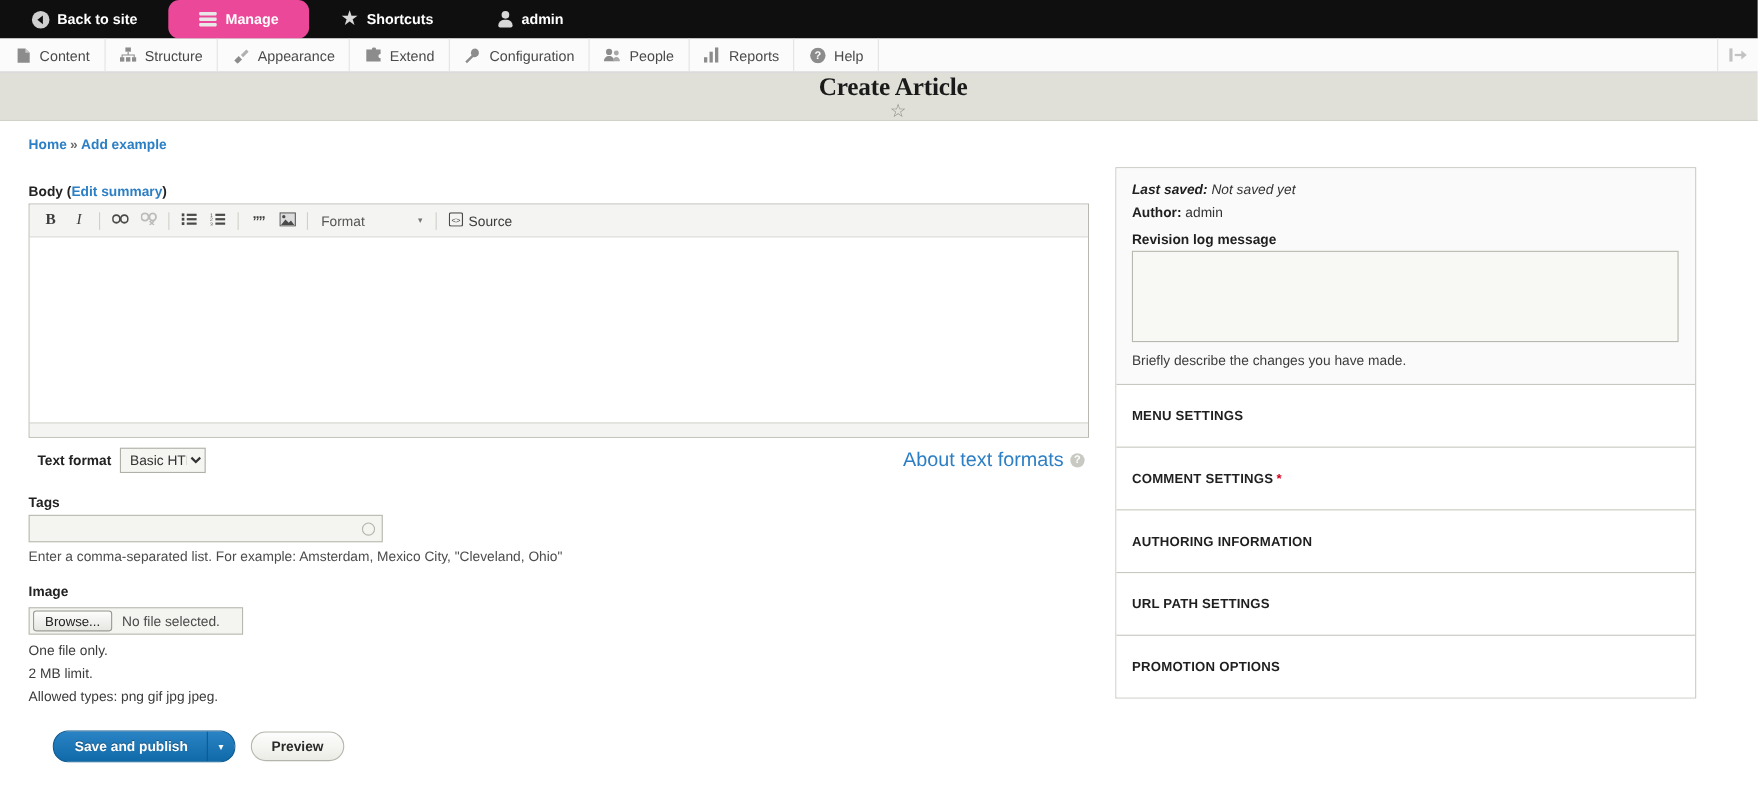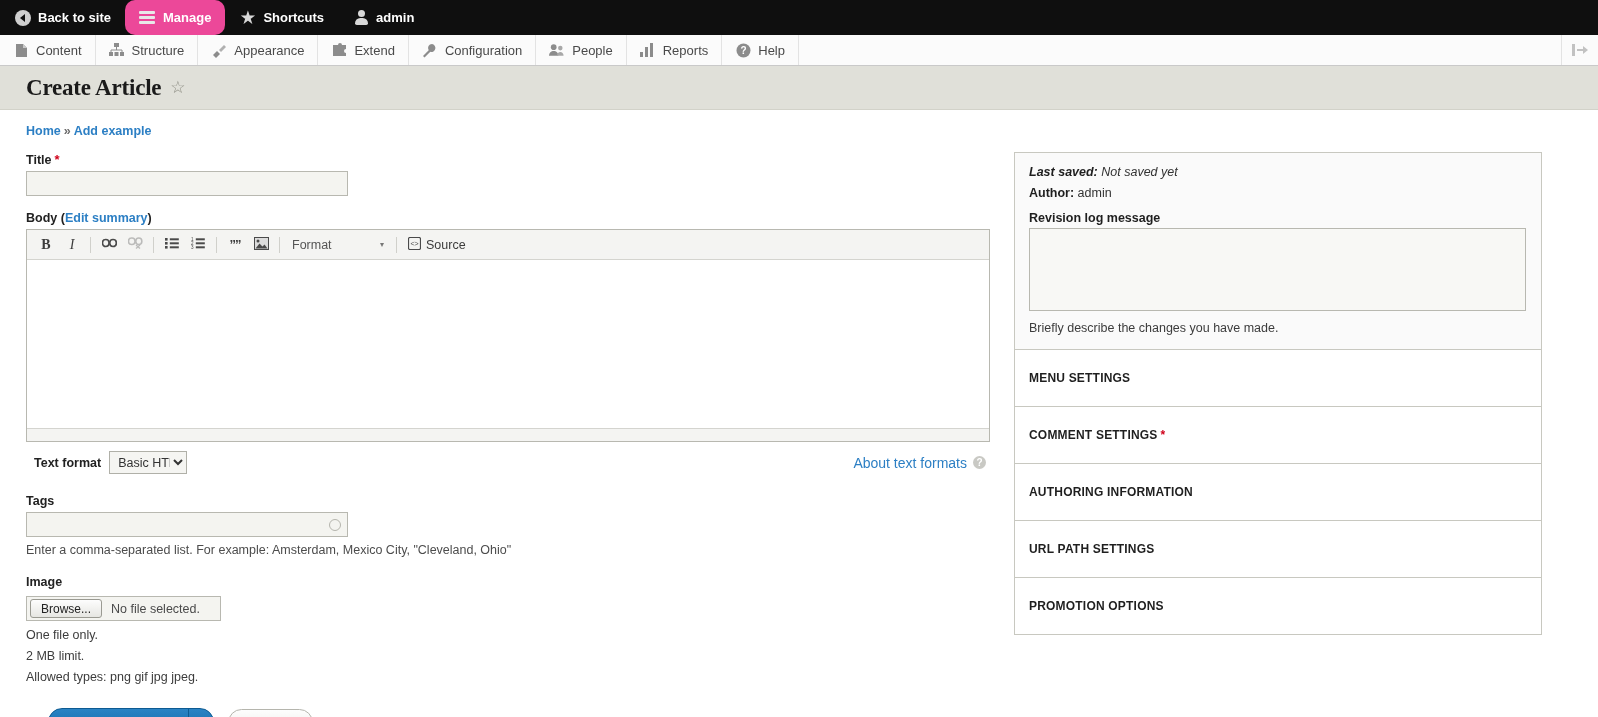--- a/index.html
+++ b/index.html
@@ -21,21 +21,21 @@
     height: 35px;
     background: #0f0f0f;
     display: flex;
     align-items: stretch;
     color: #ffffff;
   }
   .admin-bar-item {
     display: flex;
     align-items: center;
     gap: 7px;
-    padding: 0 14px;
+    padding: 0 28px;
     font-size: 13px;
     font-weight: bold;
     color: #ffffff;
     cursor: pointer;
     white-space: nowrap;
   }
   .admin-bar-item.active {
     background: #ec4899;
     border-radius: 10px;
   }
@@ -109,20 +109,21 @@
   }
 
   
   .title-band {
     background: #e0e0d9;
     height: 43px;
     display: flex;
     align-items: center;
     padding: 0 0 0 26px;
     border-bottom: 1px solid #d2d2c9;
+    flex-direction: column;
   }
   .page-title {
     font-family: "Liberation Serif", serif;
     font-size: 23px;
     font-weight: bold;
     color: #1a1a1a;
     letter-spacing: -0.2px;
   }
   .title-star {
     margin-left: 9px;
@@ -243,21 +244,21 @@
     font-family: "Liberation Sans", sans-serif;
     font-size: 12.5px;
     height: 23px;
     width: 78px;
     border: 1px solid #b0b0a8;
     background: #f5f5f2;
     color: #333;
     padding-left: 4px;
   }
   .format-right { margin-left: auto; display: flex; align-items: center; gap: 6px; padding-right: 4px; }
-  .about-link { color: #2c7fc4; text-decoration: none; font-size: 14px; cursor: pointer; }
+  .about-link { color: #2c7fc4; text-decoration: none; font-size: 18px; cursor: pointer; }
   .help-q {
     width: 13px; height: 13px; border-radius: 50%;
     background: #c9c9c4; color: #ffffff;
     font-size: 10px; font-weight: bold;
     display: inline-flex; align-items: center; justify-content: center;
     cursor: pointer;
   }
 
   
   .tags-block { margin-top: 20px; }
@@ -542,26 +543,20 @@
 </div>
 
 <div class="breadcrumb">
   <a>Home</a><span class="sep">»</span><a>Add example</a>
 </div>
 
 <div class="layout">
 
   <div class="col-main">
 
-    <div class="field">
-      <label class="flabel">
-        <span>Title</span><span class="req">*</span>
-      </label>
-      <input class="text-input" type="text" value="" style="">
-    </div>
 
     <div class="field" style="margin-top:15px;">
       <label class="flabel">
         <span>Body</span>
         <span>(</span><a>Edit summary</a><span>)</span>
       </label>
 
       <div class="ck-wrap">
         <div class="ck-toolbar">
           <div class="ck-btn">

